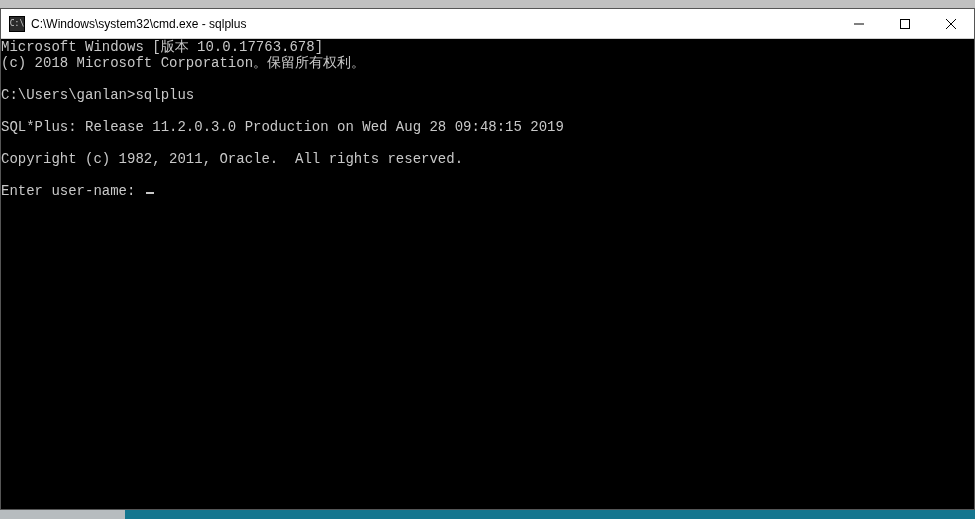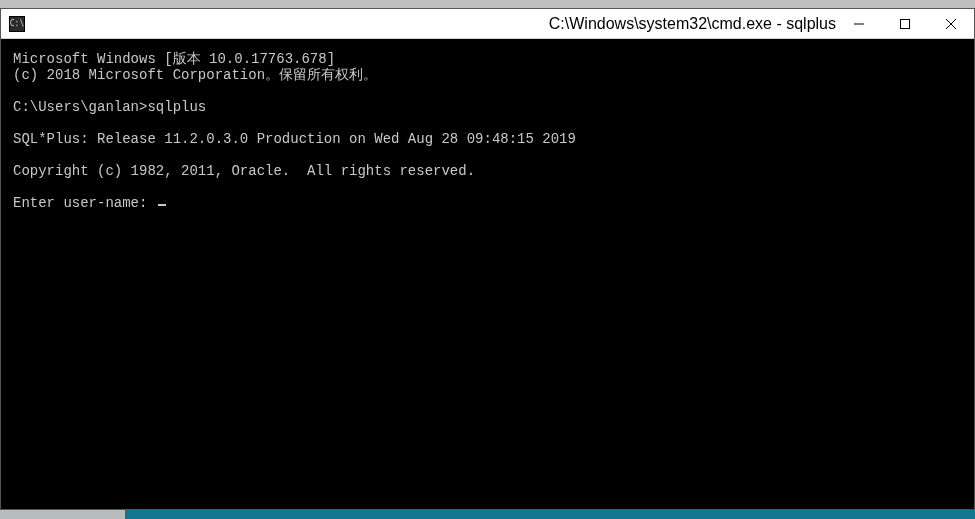--- a/index.html
+++ b/index.html
@@ -51,22 +51,21 @@
     position:relative;
     color:#ccc;
     font-size:8px;
     font-family:Consolas,monospace;
     line-height:1;
   }
   .titlebar .title {
     flex: 1;
     white-space: nowrap;
     overflow: hidden;
-    font-size: 16px;
-    text-align: right;
+    font-size: 12px;
   }
   .titlebar .controls {
     display: flex;
     height: 100%;
   }
   .titlebar .controls .ctrl {
     width: 46px;
     height: 100%;
     display: flex;
     align-items: center;
@@ -75,21 +74,21 @@
     color: #000;
   }
   .titlebar .controls .ctrl svg { width:10px; height:10px; }
   .terminal {
     flex: 1;
     background: #000000;
     color: #c8c8c8;
     font-family: "NSimSun","SimSun","Consolas","Courier New",monospace;
     font-size: 14px;
     line-height: 16px;
-    padding: 12px;
+    padding: 0;
     white-space: pre;
     overflow: hidden;
     letter-spacing: 0;
   }
   .terminal .line { min-height:16px; }
   .cursor {
     display:inline-block;
     width:8px;
     height:2px;
     background:#c8c8c8;

